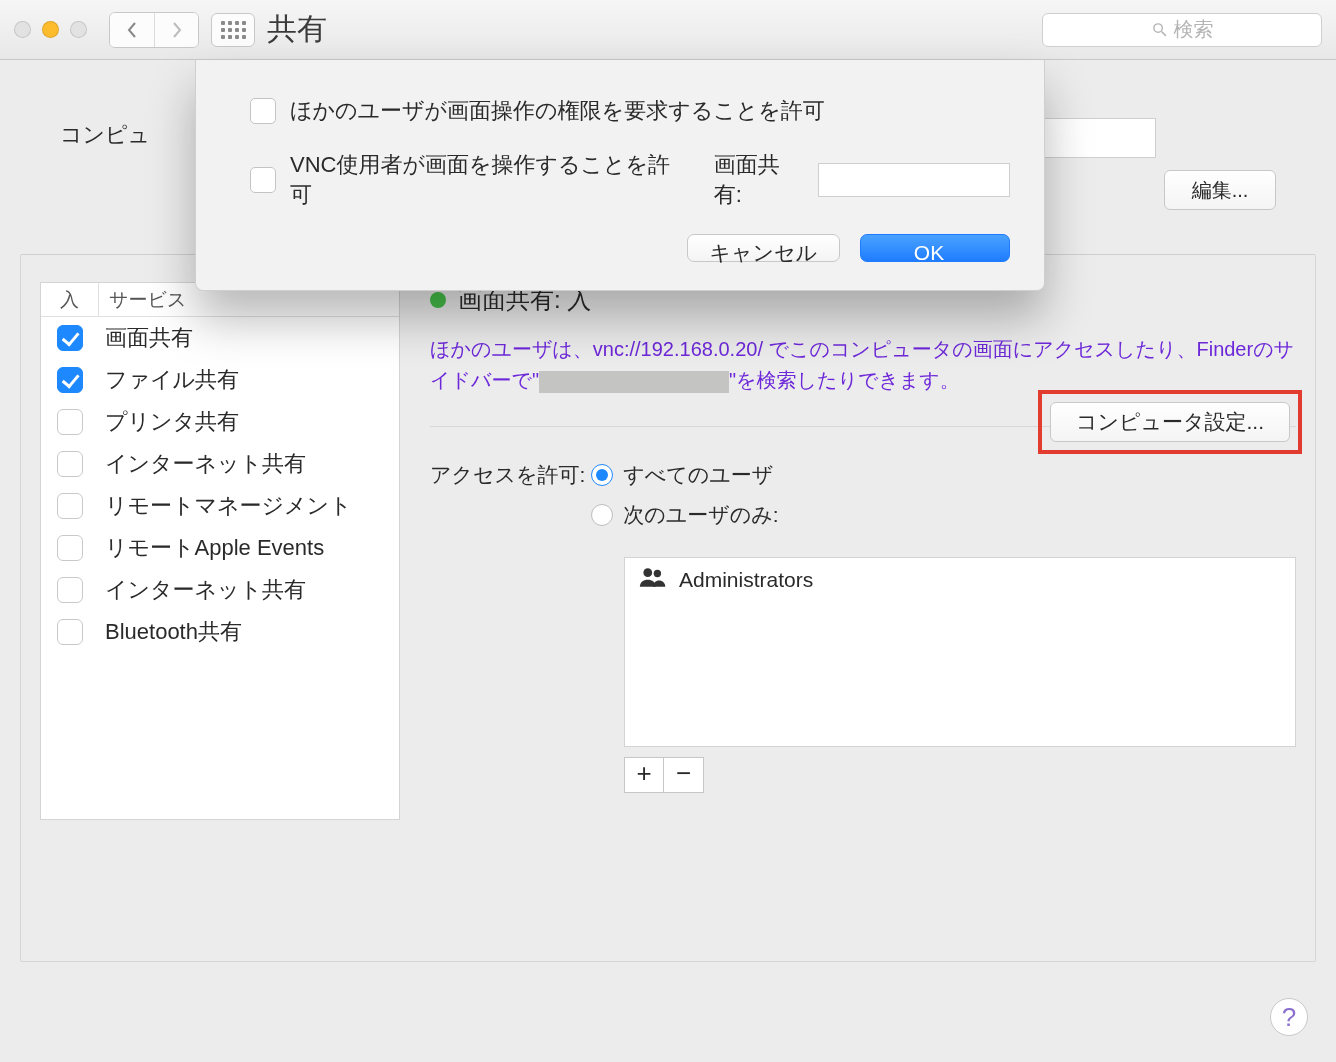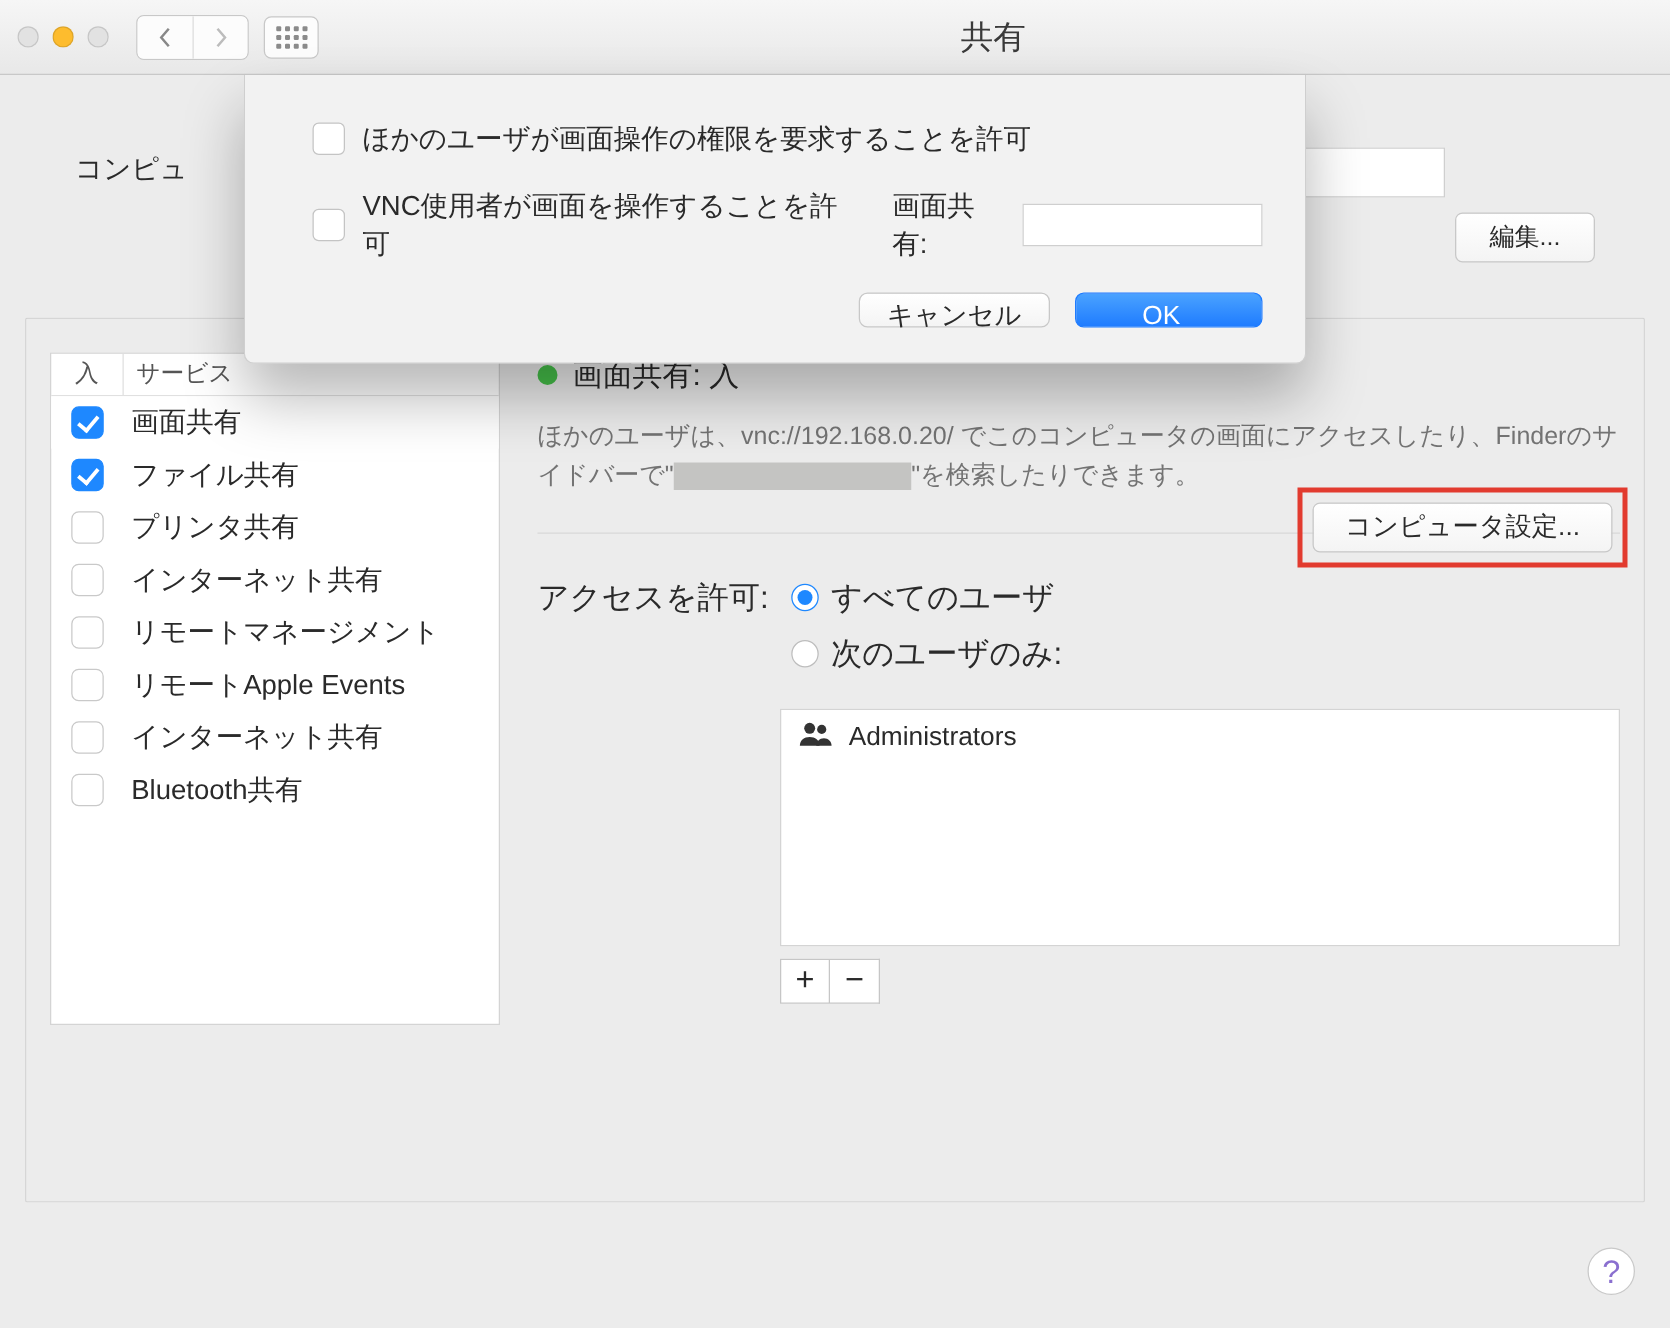--- a/index.html
+++ b/index.html
@@ -30,21 +30,21 @@
   .tl.yellow { background: #fdbc2e; }
   .tl.green  { background: #e2e2e2; }
 
   .seg { display: flex; border: 1px solid #c8c8c8; border-radius: 6px; overflow: hidden; background:#fff; }
   .seg button { width: 44px; height: 34px; border: none; background: #fcfcfc; cursor: default; display:flex;align-items:center;justify-content:center; color:#777;}
   .seg button + button { border-left: 1px solid #dcdcdc; }
   .grid-btn { width:44px;height:34px;border:1px solid #c8c8c8;border-radius:6px;background:#fcfcfc;display:flex;align-items:center;justify-content:center;color:#777;}
   .grid-dots{display:grid;grid-template-columns:repeat(4,4px);grid-template-rows:repeat(3,4px);gap:3px;}
   .grid-dots span{width:4px;height:4px;background:#8a8a8a;border-radius:1px;}
 
-  .title-area{flex:1;text-align:center;font-size:26px;color:#3a3a3a;}
+  .title-area{flex:1;text-align:left;font-size:30px;color:#3a3a3a;}
 
   .search{
     width:280px;height:34px;border:1px solid #cfcfcf;border-radius:6px;
     background:#fff;display:flex;align-items:center;justify-content:center;gap:6px;color:#b4b4b4;font-size:20px;
   }
   .search svg{width:17px;height:17px;}
 
   
   .panel{
     position:absolute;left:20px;right:20px;top:254px;bottom:100px;
@@ -76,34 +76,34 @@
     width:26px;height:26px;border-radius:6px;border:1px solid #c9c9c9;background:#fff;margin:0 22px 0 6px;
     display:flex;align-items:center;justify-content:center;flex:0 0 auto;
   }
   .chk.on{background:#1e88ff;border-color:#1e88ff;}
   .chk.on::after{content:"";width:7px;height:13px;border:solid #fff;border-width:0 3px 3px 0;transform:rotate(40deg)translateY(-1px);}
 
   
   .right{position:absolute;left:430px;right:40px;top:282px;bottom:40px;}
   .status-row{display:flex;align-items:center;gap:12px;font-size:24px;margin-top:2px;}
   .status-dot{width:16px;height:16px;border-radius:50%;background:#46c04a;}
-  .desc{margin-top:18px;font-size:20px;line-height:1.55;color:#737373;}
+  .desc{margin-top:18px;font-size:20px;line-height:1.55;color:#6d28d9;}
   .desc .mask{display:inline-block;width:190px;height:22px;background:#c4c4c2;vertical-align:middle;}
 
   .config-btn{
     width:240px;height:40px;border:1px solid #c8c8c8;border-radius:6px;background:linear-gradient(#fff,#f4f4f4);
     text-align:center;line-height:38px;font-size:21px;
   }
   .config-highlight{
     position:absolute;right:-6px;top:108px;padding:8px;border:4px solid #e23b2f;
   }
 
   .right hr{margin-top:30px;border:none;border-top:1px solid #d8d8d8;}
 
-  .access-row{display:flex;align-items:flex-start;gap:12px;margin-top:34px;font-size:25px;}
+  .access-row{display:flex;align-items:flex-start;margin-top:34px;font-size:21px;}
   .radio-col{display:flex;flex-direction:column;gap:12px;margin-left:6px;}
   .radio-line{display:flex;align-items:center;gap:10px;}
   .radio{width:22px;height:22px;border-radius:50%;border:1px solid #bdbdbd;background:#fff;display:flex;align-items:center;justify-content:center;}
   .radio.on{border-color:#1e88ff;}
   .radio.on::after{content:"";width:12px;height:12px;border-radius:50%;background:#1e88ff;}
 
   .userlist{
     margin-left:194px;margin-top:28px;border:1px solid #d4d4d4;background:#fff;height:190px;font-size:21px;
   }
   .userlist .row{display:flex;align-items:center;gap:12px;padding:8px 14px;}
@@ -168,20 +168,27 @@
         <span></span>
         <span></span>
         <span></span>
       <span></span>
         <span></span>
         <span></span>
         <span></span>
     </div>
   </div>
   <div class="title-area">共有</div>
+  <div class="search">
+    <svg viewBox="0 0 24 24">
+        <circle cx="10" cy="10" r="6" fill="none" stroke="#b4b4b4" stroke-width="2"></circle>
+        <line x1="15" y1="15" x2="21" y2="21" stroke="#b4b4b4" stroke-width="2"></line>
+      </svg>
+    <span>検索</span>
+  </div>
 </div>
 
 <div class="compname-row">
   <span>コンピュ</span>
 </div>
 <div class="compname-field"></div>
 <div class="edit-btn">編集...</div>
 
 <div class="panel"></div>
 

